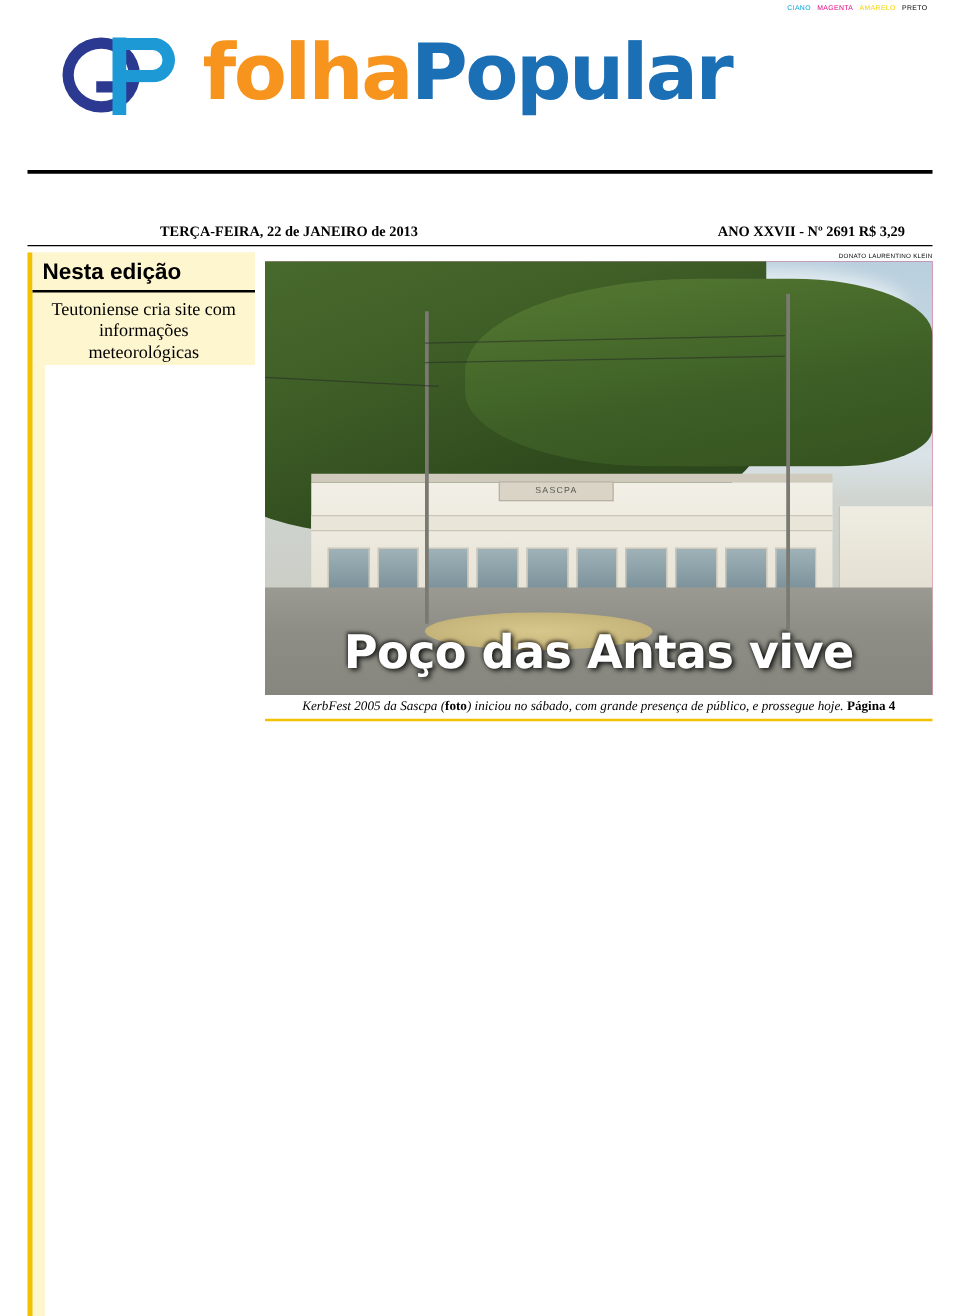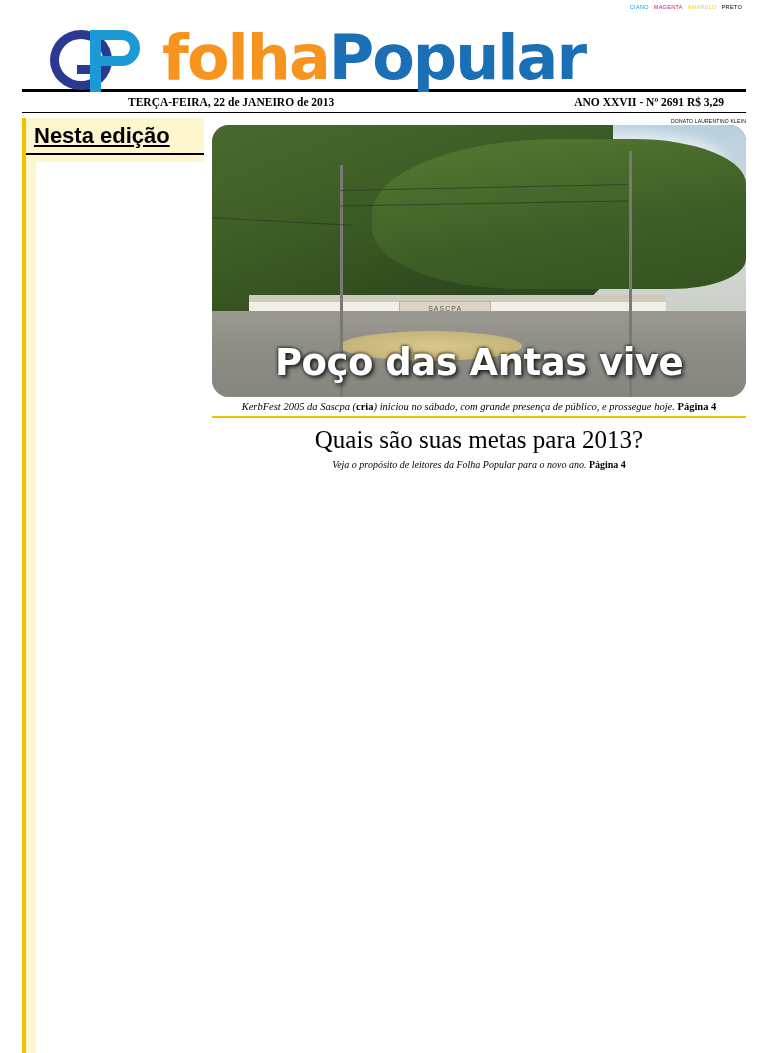--- a/index.html
+++ b/index.html
@@ -34,21 +34,21 @@
   }
   .colorbar span { white-space: nowrap; }
   .c-ciano   { color: #00a8e0; }
   .c-magenta { color: #e4007f; }
   .c-amarelo { color: #f5d400; }
   .c-preto   { color: #000; }
 
   
   .masthead {
     position: relative;
-    height: 89px;
+    height: 136px;
     padding-top: 26px;
     display: flex;
     align-items: flex-start;
   }
   .logo-mark {
     position: relative;
     width: 96px;
     height: 62px;
     margin-left: 28px;
     margin-top: 4px;
@@ -105,20 +105,21 @@
 
   
   .dateline {
     display: flex;
     justify-content: space-between;
     align-items: center;
     font-family: "Liberation Serif", serif;
     font-size: 11.5px;
     font-weight: bold;
     padding: 4px 6px 4px 6px;
+    margin-top: 37px;
   }
   .dateline .left { margin-left: 100px; }
   .dateline .right { margin-right: 16px; }
 
   
   .content {
     display: flex;
     gap: 8px;
     margin-top: 5px;
   }
@@ -129,23 +130,22 @@
     flex: 0 0 182px;
     background: #fdf6cf;
     border-left: 4px solid #f2c200;
     position: relative;
   }
   .nesta-head {
     background: #fdf6cf;
     padding: 5px 0 4px 8px;
     font-family: "Liberation Sans", sans-serif;
     font-weight: bold;
-    font-size: 22px;
+    font-size: 18px;
     border-bottom: 2px solid #000;
-    text-decoration: underline;
   }
   .nesta-list { padding: 6px 10px 8px 10px; text-align: center; }
   .nesta-item { margin-bottom: 13px; }
   .nesta-item .title {
     font-family: "Liberation Serif", serif;
     font-size: 14.5px;
     line-height: 17px;
   }
   .nesta-item .page {
     font-family: "Liberation Serif", serif;
@@ -159,24 +159,23 @@
   .credit {
     font-family: "Liberation Sans", sans-serif;
     font-size: 5px;
     text-align: right;
     letter-spacing: .2px;
     margin-bottom: 1px;
   }
   .photo {
     position: relative;
     width: 100%;
-    height: 272px;
+    height: 347px;
     overflow: hidden;
     background: #be185d;
-    border-radius: 17px;
   }
   .sky {
     position: absolute; inset: 0;
     background: linear-gradient(#b9cfdd 0%, #cfdde6 35%, #d9e3e8 45%, #cfd4cf 55%, #c7c7bd 100%);
   }
   .hill {
     position: absolute;
     left: -10%; top: 0;
     width: 85%; height: 218px;
     background: linear-gradient(160deg, #4a6b2e 0%, #3f5f27 35%, #2f4a1d 70%, #2a441b 100%);
@@ -339,20 +338,21 @@
   </div>
   <div class="rule-thin"></div>
 
   <div class="content">
 
     <div class="nesta">
       <div class="nesta-head">Nesta edição</div>
       <div class="nesta-list">
 
         <div class="nesta-item">
+          <div class="title">Teutoniense cria site com informações meteorológicas</div>
           <div class="page">Página 2</div>
         </div>
 
       </div>
     </div>
 
     <div class="photo-col">
       <div class="credit">DONATO LAURENTINO KLEIN</div>
 
       <div class="photo">
@@ -384,25 +384,19 @@
         <div class="wire" style="left:24%; top:62px; width:54%; transform:rotate(-1.2deg);"></div>
         <div class="wire" style="left:24%; top:78px; width:54%; transform:rotate(-1deg);"></div>
         <div class="wire" style="left:0; top:96px; width:26%; transform:rotate(3deg);"></div>
 
         <div class="headline-overlay">
           <div>Poço das Antas vive</div>
         </div>
       </div>
 
       <div class="photo-caption">
-        <span class="i">KerbFest 2005 da Sascpa (</span><span class="b">cria</span><span class="i">) iniciou no sábado, com grande presença de público, e prossegue hoje. </span><span class="b">Página 4</span>
+        <span class="i">KerbFest 2005 da Sascpa (</span><span class="b">foto</span><span class="i">) iniciou no sábado, com grande presença de público, e prossegue hoje. </span><span class="b">Página 4</span>
       </div>
 
-      <div class="metas">
-        <div class="q">Quais são suas metas para 2013?</div>
-        <div class="sub">
-          <span>Veja o propósito de leitores da Folha Popular para o novo ano. </span><b>Página 4</b>
-        </div>
-      </div>
     </div>
   </div>
 
 </div>
 
 </body></html>

